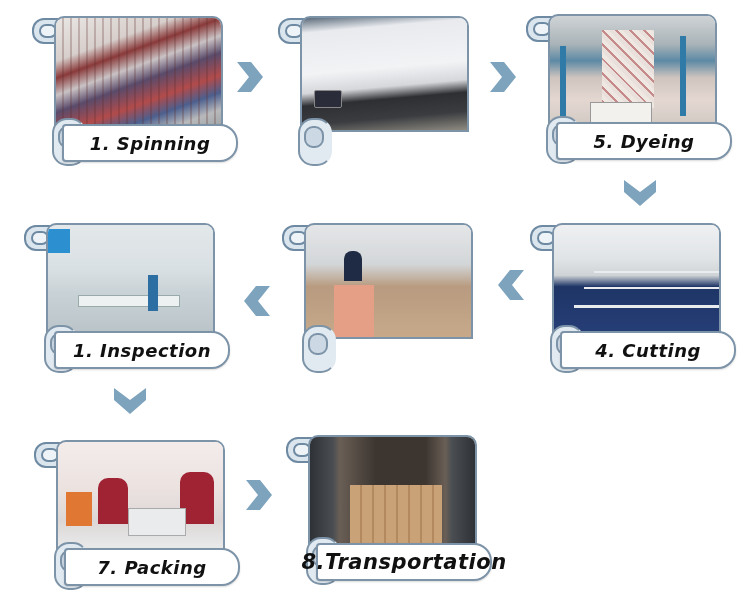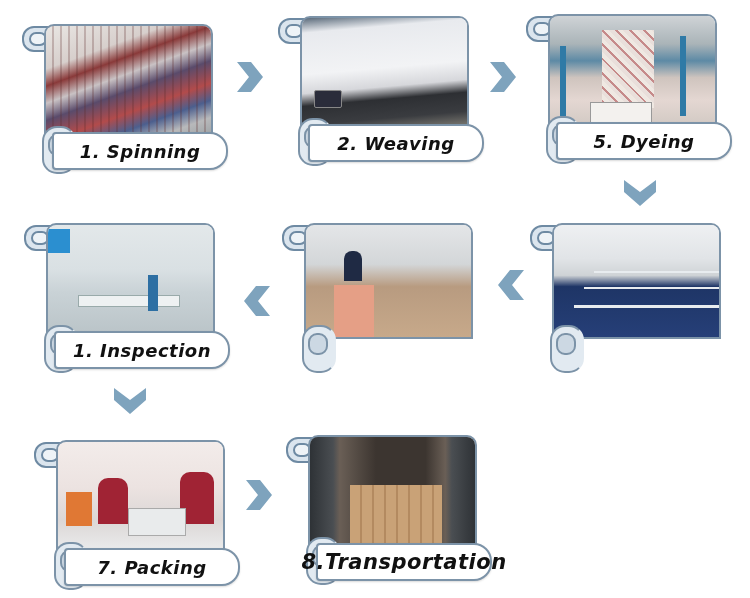--- a/index.html
+++ b/index.html
@@ -40,44 +40,41 @@
     font-family: "DejaVu Sans", sans-serif; font-weight: bold; font-style: italic;
     font-size: 18px; color: #111111; letter-spacing: 0.5px; white-space: nowrap; position: relative; z-index: 2;
   }
   .label.small { font-size: 21px; }
   .arrow { position: absolute; width: 26px; height: 30px; }
   .arrow svg { width: 100%; height: 100%; display: block; }
 </style>
 </head>
 <body>
 
-<div class="card" style="left:22px; top:16px;margin-top:8px;">
+<div class="card" style="left:32px; top:16px;">
   <div class="scroll-top"></div>
   <div class="photo">
     <div class="bg" style="background:
       linear-gradient(160deg, #e9e6e3 0%, #d7cfcc 25%, #8a3a3a 35%, #c9c2c4 45%, #5a4b6b 55%, #b24b4b 68%, #4c5f8e 78%, #b8b9bb 88%, #9aa0a3 100%);"></div>
     <div class="bg" style="background: repeating-linear-gradient(90deg, rgba(255,255,255,0.0) 0 6px, rgba(90,40,40,0.25) 6px 8px);"></div>
   </div>
   <div class="banner-curl"></div>
   <div class="banner">
     <span class="label">1. Spinning</span>
   </div>
 </div>
 
 <div class="card" style="left:278px; top:16px;">
   <div class="scroll-top"></div>
   <div class="photo">
     <div class="bg" style="background:
       linear-gradient(175deg, #5a6a7a 0%, #e8eaee 12%, #f2f3f5 45%, #d6d7db 60%, #2d2f33 70%, #3a3c40 85%, #8d8a80 100%);"></div>
     <div style="position:absolute; left:12px; top:72px; width:26px; height:16px; background:#2a2c3a; border:1px solid #888; border-radius:2px;"></div>
   </div>
   <div class="banner-curl"></div>
-  <div class="banner">
-    <span class="label">2. Weaving</span>
-  </div>
 </div>
 
 <div class="card" style="left:526px; top:14px;">
   <div class="scroll-top"></div>
   <div class="photo">
     <div class="bg" style="background:
       linear-gradient(180deg, #cfd3d6 0%, #aab4b8 25%, #5d8aa5 40%, #cfc4be 55%, #e4d7d2 75%, #d0c8c2 100%);"></div>
     <div style="position:absolute; left:52px; top:14px; width:52px; height:78px; background: repeating-linear-gradient(45deg, #e9dfdb 0 4px, #c68a8a 4px 6px, #efe8e2 6px 10px);"></div>
     <div style="position:absolute; left:10px; top:30px; width:6px; height:70px; background:#2f7aa6;"></div>
     <div style="position:absolute; left:130px; top:20px; width:6px; height:80px; background:#2f7aa6;"></div>
@@ -91,20 +88,23 @@
 
 <div class="card" style="left:530px; top:223px;">
   <div class="scroll-top"></div>
   <div class="photo">
     <div class="bg" style="background: linear-gradient(180deg, #eef0f2 0%, #e1e4e7 30%, #cfd3d6 45%, #1e3566 55%, #263f78 100%);"></div>
     <div style="position:absolute; left:40px; top:46px; width:130px; height:2px; background:#e8ecef;"></div>
     <div style="position:absolute; left:30px; top:62px; width:140px; height:2px; background:#e8ecef;"></div>
     <div style="position:absolute; left:20px; top:80px; width:150px; height:3px; background:#e8ecef;"></div>
   </div>
   <div class="banner-curl"></div>
+  <div class="banner">
+    <span class="label">4. Cutting</span>
+  </div>
 </div>
 
 <div class="card" style="left:282px; top:223px;">
   <div class="scroll-top"></div>
   <div class="photo">
     <div class="bg" style="background: linear-gradient(180deg, #e4e6e8 0%, #d3d6d8 35%, #b89b80 55%, #c7a98a 100%);"></div>
     <div style="position:absolute; left:28px; top:60px; width:40px; height:52px; background:#e59f86;"></div>
     <div style="position:absolute; left:38px; top:26px; width:18px; height:30px; background:#1f2a44; border-radius:8px 8px 0 0;"></div>
   </div>
   <div class="banner-curl"></div>

